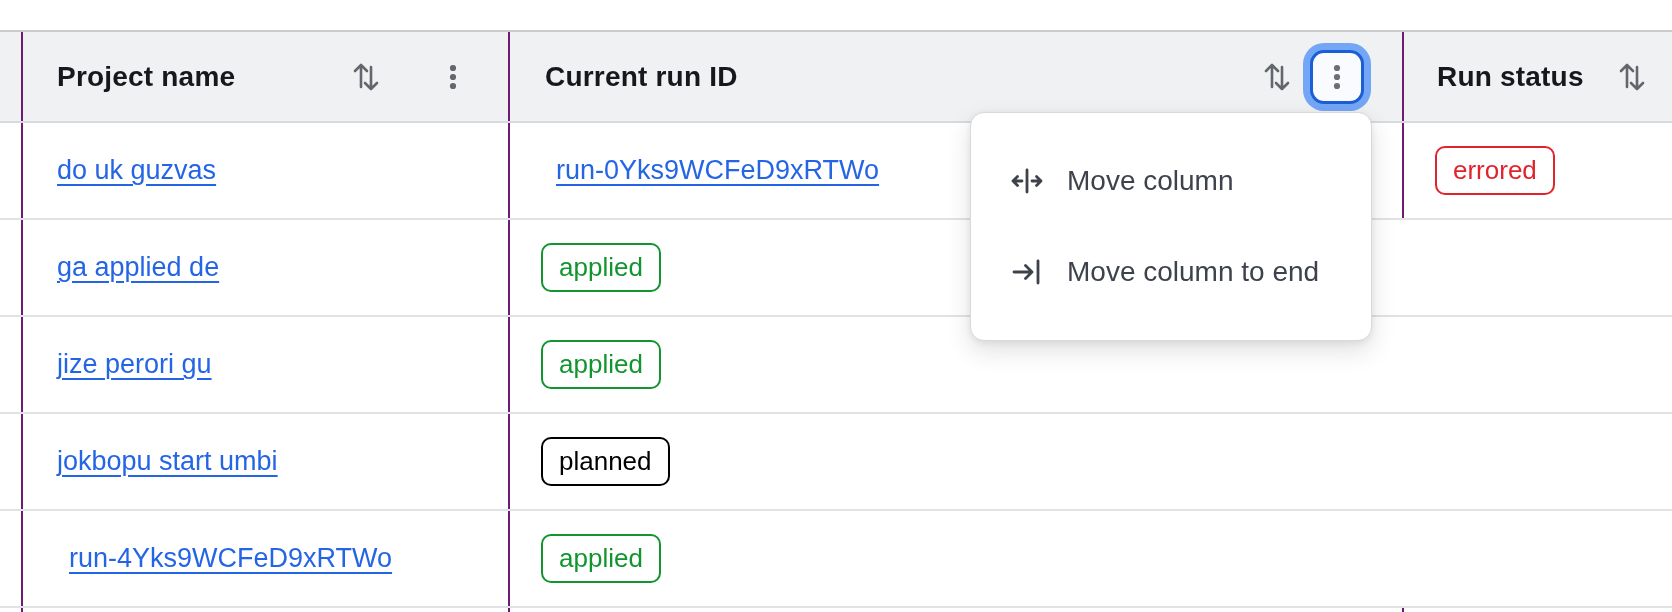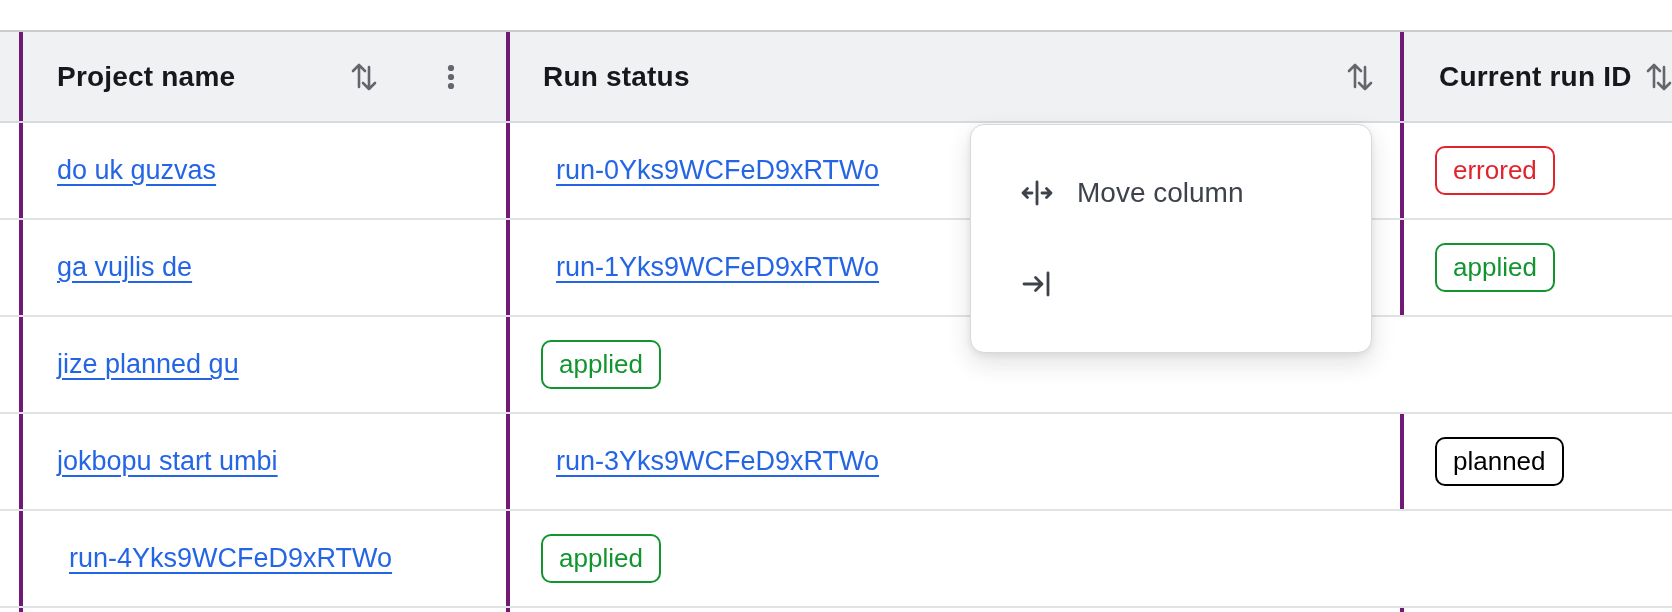--- a/index.html
+++ b/index.html
@@ -3,21 +3,21 @@
 <meta charset="utf-8">
 <style>
   * { margin:0; padding:0; box-sizing:border-box; }
   html,body { width:1672px; height:612px; overflow:hidden; background:#fff;
     font-family:"Liberation Sans", sans-serif; }
   .canvas { position:relative; width:1672px; height:612px; background:#fff; }
 
   
   .table { position:absolute; left:0; top:30px; width:1672px; border-top:2px solid #c9cbce; }
   .tr { display:grid; grid-template-columns:23px 487px 894px 268px; }
-  .cell { border-right:4px solid #701a75; display:flex; align-items:center; min-width:0; }
+  .cell { border-right:2px solid #701a75; display:flex; align-items:center; min-width:0; }
   .cell:last-child { border-right:none; }
 
   .thead { height:91px; background:#f0f1f3; border-bottom:2px solid #d9dadd; }
   .thead .cell { font-size:28px; font-weight:700; color:#16181d; letter-spacing:.2px; }
   .th-label { white-space:nowrap; }
   .th-project { padding-left:34px; padding-right:28px; }
   .th-run { padding-left:35px; padding-right:38px; }
   .th-status { padding-left:33px; padding-right:13px; }
 
   .hbtn { width:54px; height:54px; display:flex; align-items:center; justify-content:center;
@@ -39,24 +39,24 @@
   .partial .cell { border-bottom:none; }
 
   a.tlink { color:var(--link,#2465e6); font-size:27px; text-decoration:underline;
     text-decoration-thickness:2px; text-underline-offset:5px; white-space:nowrap; cursor:pointer; }
 
   .badge { display:inline-flex; align-items:center; font-size:26px; line-height:1;
     padding:9px 16px 10px; border:2.5px solid currentColor; border-radius:10px;
     background:#fff; white-space:nowrap; }
 
   
-  .menu { position:absolute; left:970px; top:124px; width:402px; height:229px;
+  .menu { position:absolute; left:970px; top:112px; width:402px; height:229px;
     background:#fff; border:1.5px solid #d8d9dc; border-radius:14px;
     box-shadow:0 10px 24px rgba(40,44,52,.14), 0 2px 6px rgba(40,44,52,.08);
-    display:flex; flex-direction:column; justify-content:space-evenly; padding:6px 12px; z-index:10; }
+    display:flex; flex-direction:column; justify-content:space-evenly; padding:6px 2px; z-index:10; }
   .menu-item { display:flex; align-items:center; gap:22px; padding:10px 20px 10px 36px;
     font-size:28px; color:#3d424b; cursor:pointer; white-space:nowrap; }
   .menu-item .micon { flex:none; display:flex; }
 
   svg { display:block; }
 </style>
 </head>
 <body>
 
 <div class="canvas">
@@ -80,95 +80,89 @@
           <span>
             <svg width="28" height="32" viewBox="0 0 28 32" fill="#63666d">
               <circle cx="14" cy="7" r="3.1"></circle>
                 <circle cx="14" cy="16" r="3.1"></circle>
                 <circle cx="14" cy="25" r="3.1"></circle>
             </svg>
           </span>
         </button>
       </div>
 
-      <div class="cell th-status">
-        <span class="th-label">Run status</span>
-        <button class="hbtn sort">
-          <span>
-            <svg width="30" height="34" viewBox="0 0 30 34" fill="none" stroke="#63666d" stroke-width="2.6" stroke-linecap="round" stroke-linejoin="round">
-              <path d="M10 27 V5 M4 11 L10 5 L16 11"></path>
-              <path d="M20 7 V29 M14 23 L20 29 L26 23"></path>
-            </svg>
-          </span>
-        </button>
-      </div>
-
       <div class="cell th-run">
         <span class="th-label">Current run ID</span>
         <button class="hbtn sort">
           <span>
             <svg width="30" height="34" viewBox="0 0 30 34" fill="none" stroke="#63666d" stroke-width="2.6" stroke-linecap="round" stroke-linejoin="round">
               <path d="M10 27 V5 M4 11 L10 5 L16 11"></path>
               <path d="M20 7 V29 M14 23 L20 29 L26 23"></path>
             </svg>
           </span>
         </button>
         <button class="hbtn kebab focused">
           <span>
             <svg width="28" height="32" viewBox="0 0 28 32" fill="#6c6f74">
               <circle cx="14" cy="7" r="3.1"></circle>
                 <circle cx="14" cy="16" r="3.1"></circle>
                 <circle cx="14" cy="25" r="3.1"></circle>
             </svg>
           </span>
         </button>
       </div>
+
+      <div class="cell th-status">
+        <span class="th-label">Run status</span>
+        <button class="hbtn sort">
+          <span>
+            <svg width="30" height="34" viewBox="0 0 30 34" fill="none" stroke="#63666d" stroke-width="2.6" stroke-linecap="round" stroke-linejoin="round">
+              <path d="M10 27 V5 M4 11 L10 5 L16 11"></path>
+              <path d="M20 7 V29 M14 23 L20 29 L26 23"></path>
+            </svg>
+          </span>
+        </button>
+      </div>
     </div>
 
     <div id="rows">
         <div class="tr body-row">
           <div class="cell"></div>
           <div class="cell project">
             <a class="tlink">do uk guzvas</a>
           </div>
           <div class="cell run">
             <a class="tlink">run-0Yks9WCFeD9xRTWo</a>
           </div>
           <div class="cell status">
             <span class="badge" style="color: rgb(224, 35, 45);">errored</span>
           </div>
         </div>
         <div class="tr body-row">
           <div class="cell"></div>
           <div class="cell project">
-            <a class="tlink">ga vujlis de</a>
-          </div>
-          <div class="cell run">
-            <a class="tlink">run-1Yks9WCFeD9xRTWo</a>
+            <a class="tlink">ga applied de</a>
           </div>
           <div class="cell status">
             <span class="badge" style="color: rgb(18, 148, 47);">applied</span>
           </div>
         </div>
         <div class="tr body-row">
           <div class="cell"></div>
           <div class="cell project">
-            <a class="tlink">jize planned gu</a>
+            <a class="tlink">jize perori gu</a>
           </div>
           <div class="cell status">
             <span class="badge" style="color: rgb(18, 148, 47);">applied</span>
           </div>
         </div>
         <div class="tr body-row">
           <div class="cell"></div>
           <div class="cell project">
             <a class="tlink">jokbopu start umbi</a>
-          </div>
-          <div class="cell run">
-            <a class="tlink">run-3Yks9WCFeD9xRTWo</a>
           </div>
           <div class="cell status">
             <span class="badge" style="color: #000000;">planned</span>
           </div>
         </div>
         <div class="tr body-row">
           <div class="cell"></div>
           <div class="cell run">
             <a class="tlink">run-4Yks9WCFeD9xRTWo</a>
           </div>
@@ -197,16 +191,17 @@
       </span>
       <span>Move column</span>
     </div>
     <div class="menu-item">
       <span class="micon">
         <svg width="36" height="36" viewBox="0 0 36 36" fill="none" stroke="#3d424b" stroke-width="2.8" stroke-linecap="round" stroke-linejoin="round">
           <path d="M29 7 V29"></path>
           <path d="M5 18 H23 M16.5 11.5 L23 18 L16.5 24.5"></path>
         </svg>
       </span>
+      <span>Move column to end</span>
     </div>
   </div>
 
 </div>
 
 </body></html>

